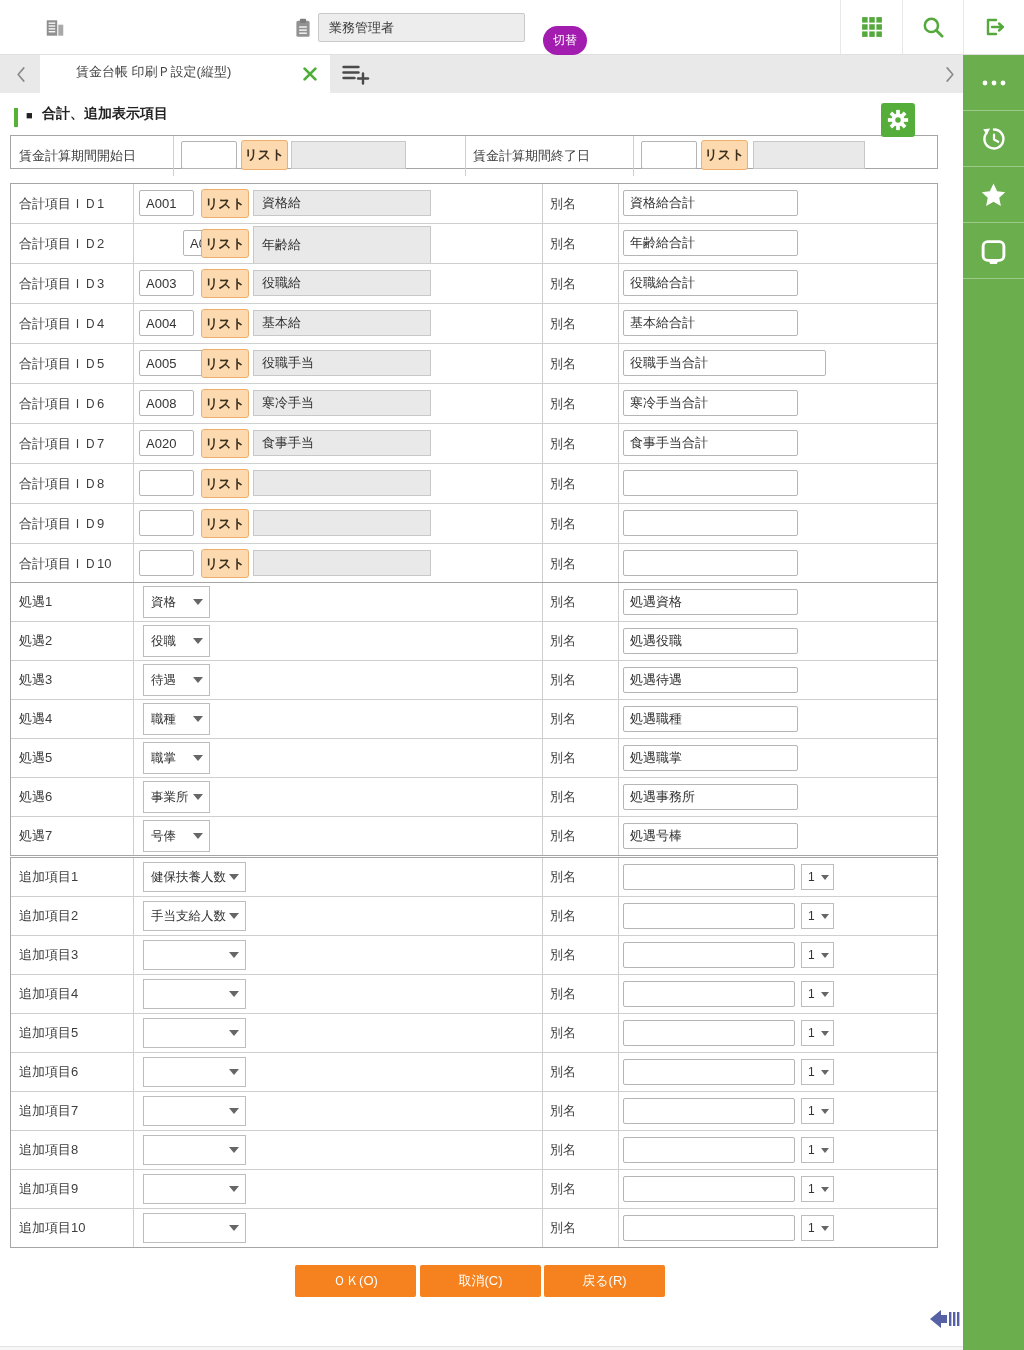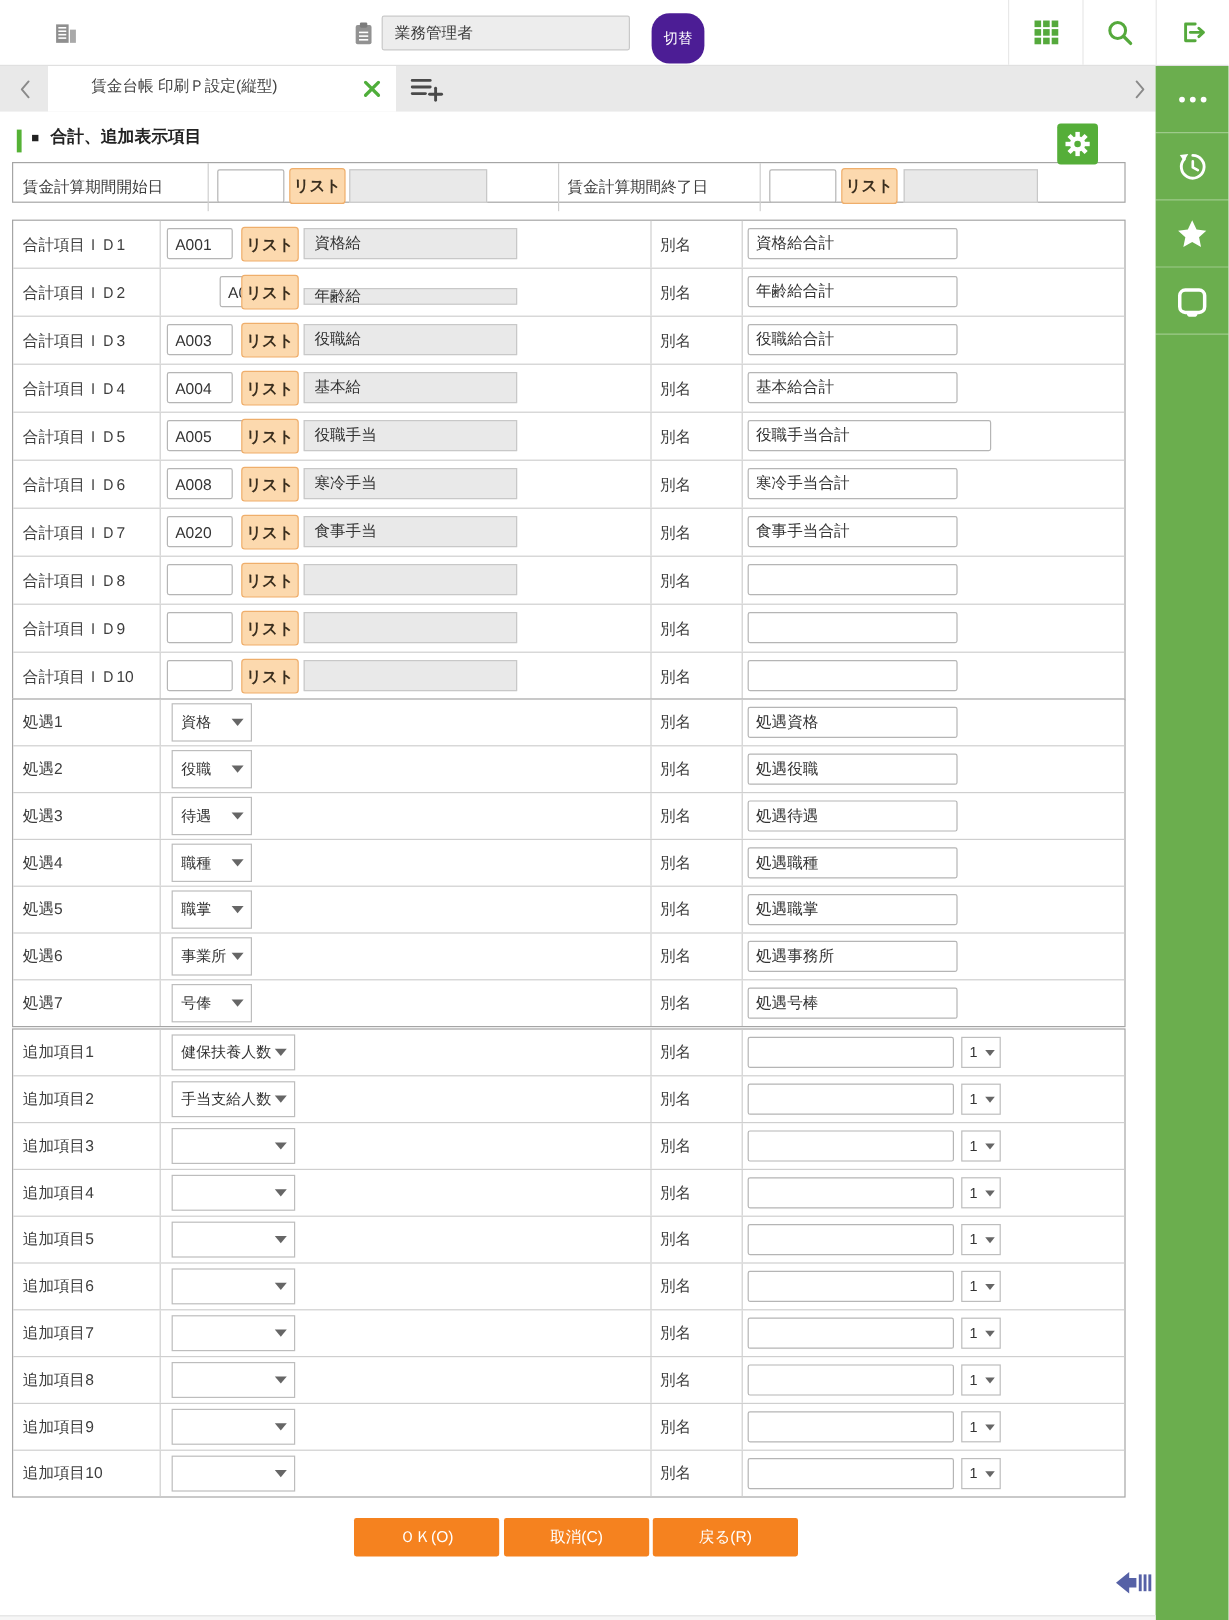--- a/index.html
+++ b/index.html
@@ -3,21 +3,21 @@
 <meta charset="utf-8">
 <style>
   html,body{margin:0;padding:0;background:#fff;}
   body,input,button{font-family:"Liberation Sans","DejaVu Sans",sans-serif;}
   #app{position:relative;width:1024px;height:1350px;overflow:hidden;background:#fff;}
   .abs{position:absolute;}
 
   
   #topbar{position:absolute;left:0;top:0;width:1024px;height:55px;background:#fff;border-bottom:1px solid #e0e0e0;box-sizing:border-box;}
   .tb-input{position:absolute;top:13px;height:29px;width:207px;background:#ededed;border:1px solid #c9c9c9;box-sizing:border-box;padding:0 10px;font-size:13px;color:#3c3c3c;border-radius:2px;}
-  #switch-btn{position:absolute;left:543px;top:11px;width:44px;height:42px;border:none;border-radius:15px;background:#4c1d95;color:#fff;font-size:12px;cursor:pointer;padding:0;}
+  #switch-btn{position:absolute;left:543px;top:26px;width:44px;height:29px;border:none;border-radius:15px;background:#a21caf;color:#fff;font-size:12px;cursor:pointer;padding:0;}
   .tb-cell{position:absolute;top:0;height:54px;width:61px;border-left:1px solid #e8e8e8;display:flex;align-items:center;justify-content:center;cursor:pointer;}
 
   
   #tabbar{position:absolute;left:0;top:55px;width:963px;height:38px;background:#e9e9e9;}
   #active-tab{position:absolute;left:40px;top:0;width:290px;height:38px;background:#fff;cursor:pointer;}
   #tab-title{position:absolute;left:36px;top:0;bottom:4px;display:flex;align-items:center;font-size:13px;color:#444;}
   #tab-close{position:absolute;right:13px;top:12px;width:14px;height:14px;cursor:pointer;}
   .chev{position:absolute;top:11px;width:12px;height:17px;cursor:pointer;}
   #addtab{position:absolute;left:342px;top:9px;width:28px;height:21px;cursor:pointer;}
 
@@ -205,21 +205,21 @@
         <span class="cell-label" style="left:539px">別名</span>
         <span class="vline" style="left:607px"></span>
         <input class="ipt" style="left: 612px; top: 6px; width: 175px; height: 26px;" value="資格給合計">
       </div>
 
       <div class="row h39">
         <span class="cell-label" style="left:8px">合計項目ＩＤ2</span>
         <span class="vline" style="left:122px"></span>
         <input class="ipt" style="left: 128px; top: 6px; width: 55px; height: 26px; margin-left: 44px;" value="A002">
         <button class="list-btn" style="left:190px;top:5px;width:48px;height:29px">リスト</button>
-        <div class="ro-field" style="left:242px;top:16px;width:178px;height:14px">年齢給</div>
+        <div class="ro-field" style="left:242px;top:2px;width:178px;height:38px">年齢給</div>
         <span class="vline" style="left:531px"></span>
         <span class="cell-label" style="left:539px">別名</span>
         <span class="vline" style="left:607px"></span>
         <input class="ipt" style="left: 612px; top: 6px; width: 175px; height: 26px;" value="年齢給合計">
       </div>
 
       <div class="row h39">
         <span class="cell-label" style="left:8px">合計項目ＩＤ3</span>
         <span class="vline" style="left:122px"></span>
         <input class="ipt" style="left: 128px; top: 6px; width: 55px; height: 26px;" value="A003">

